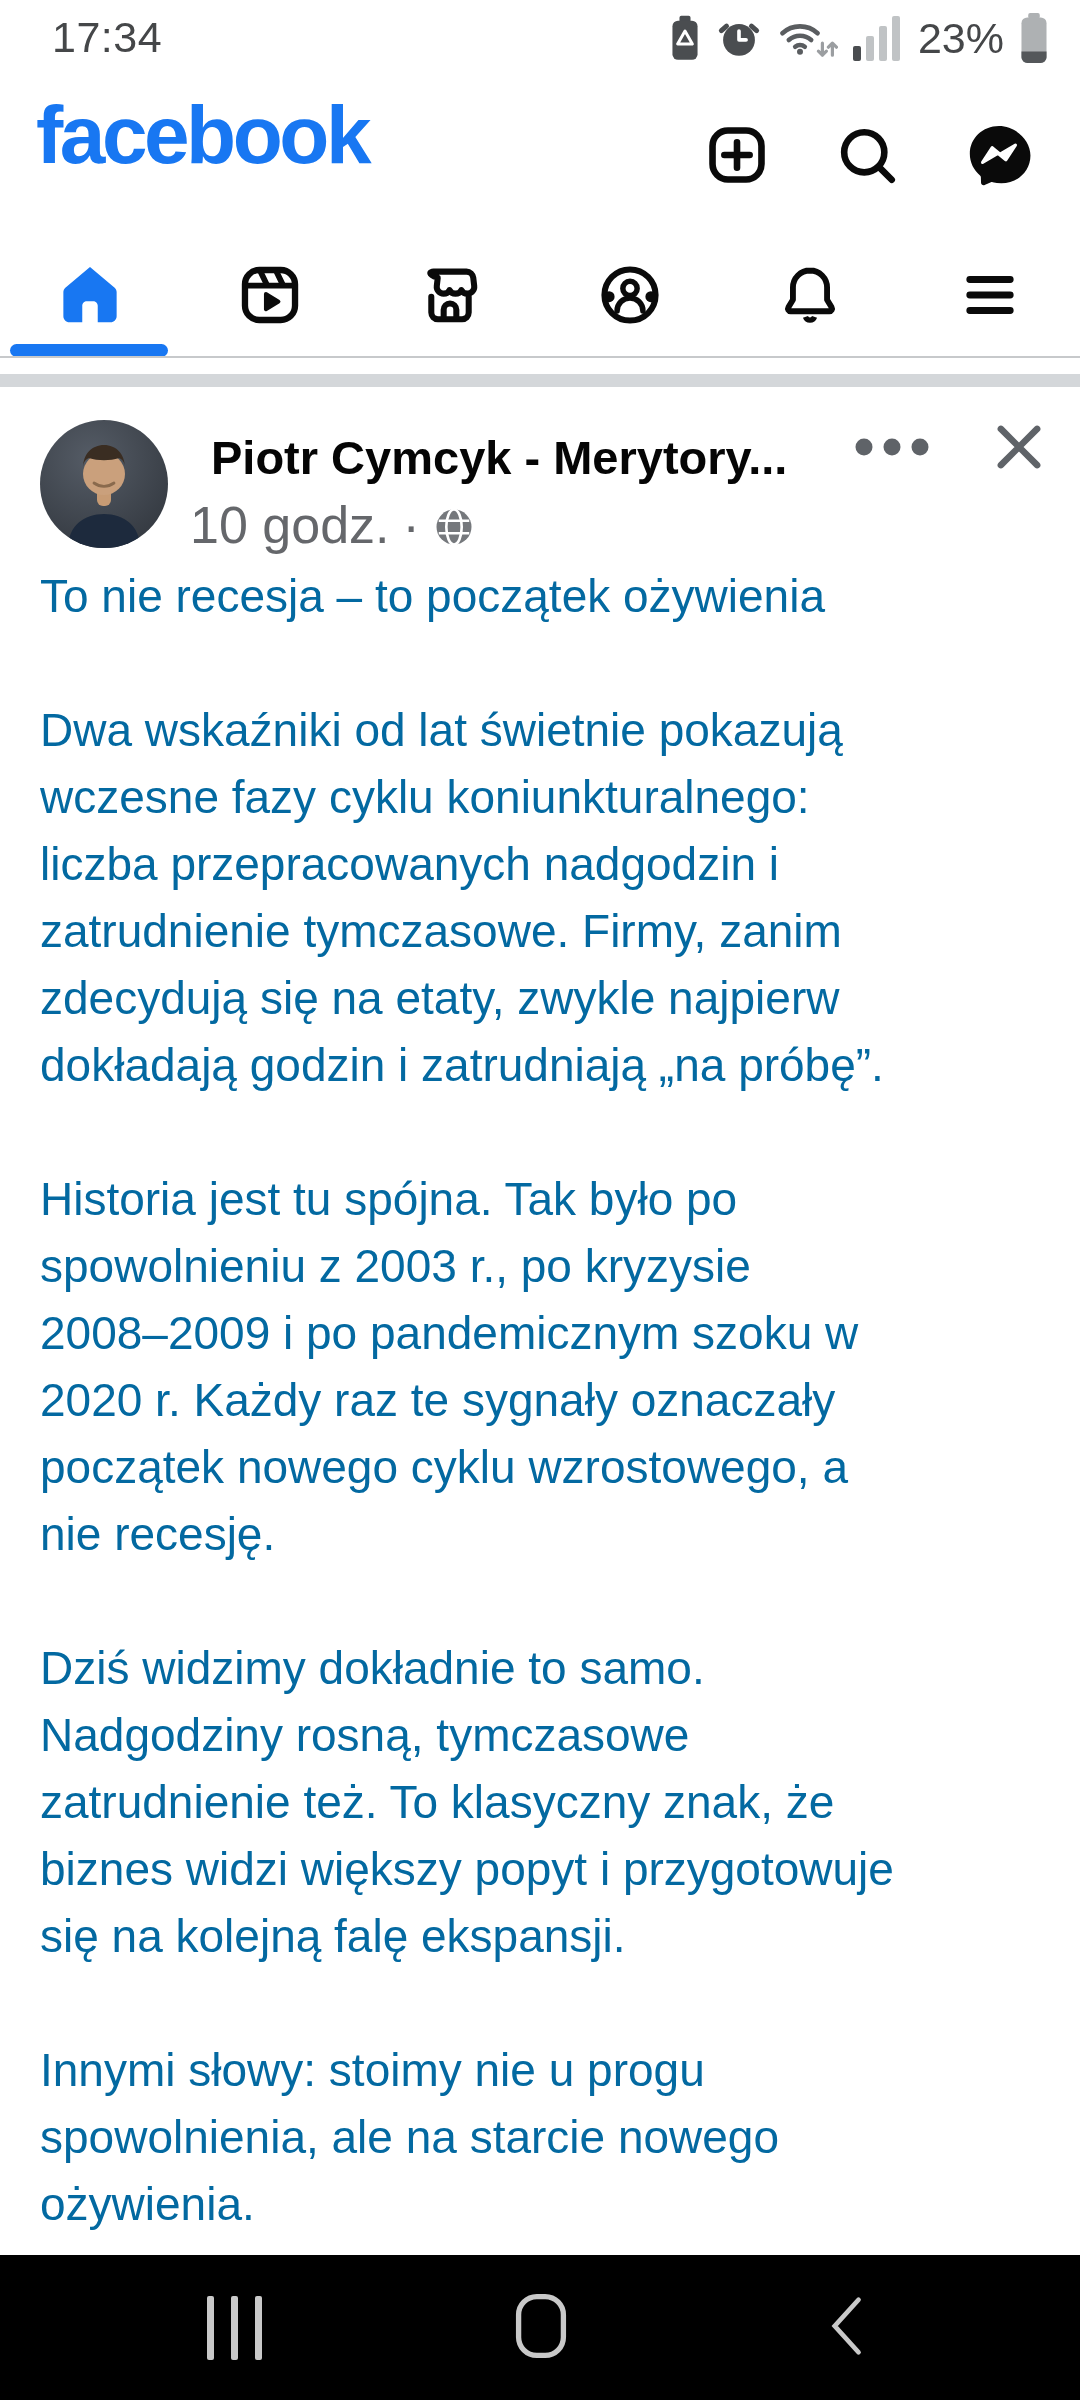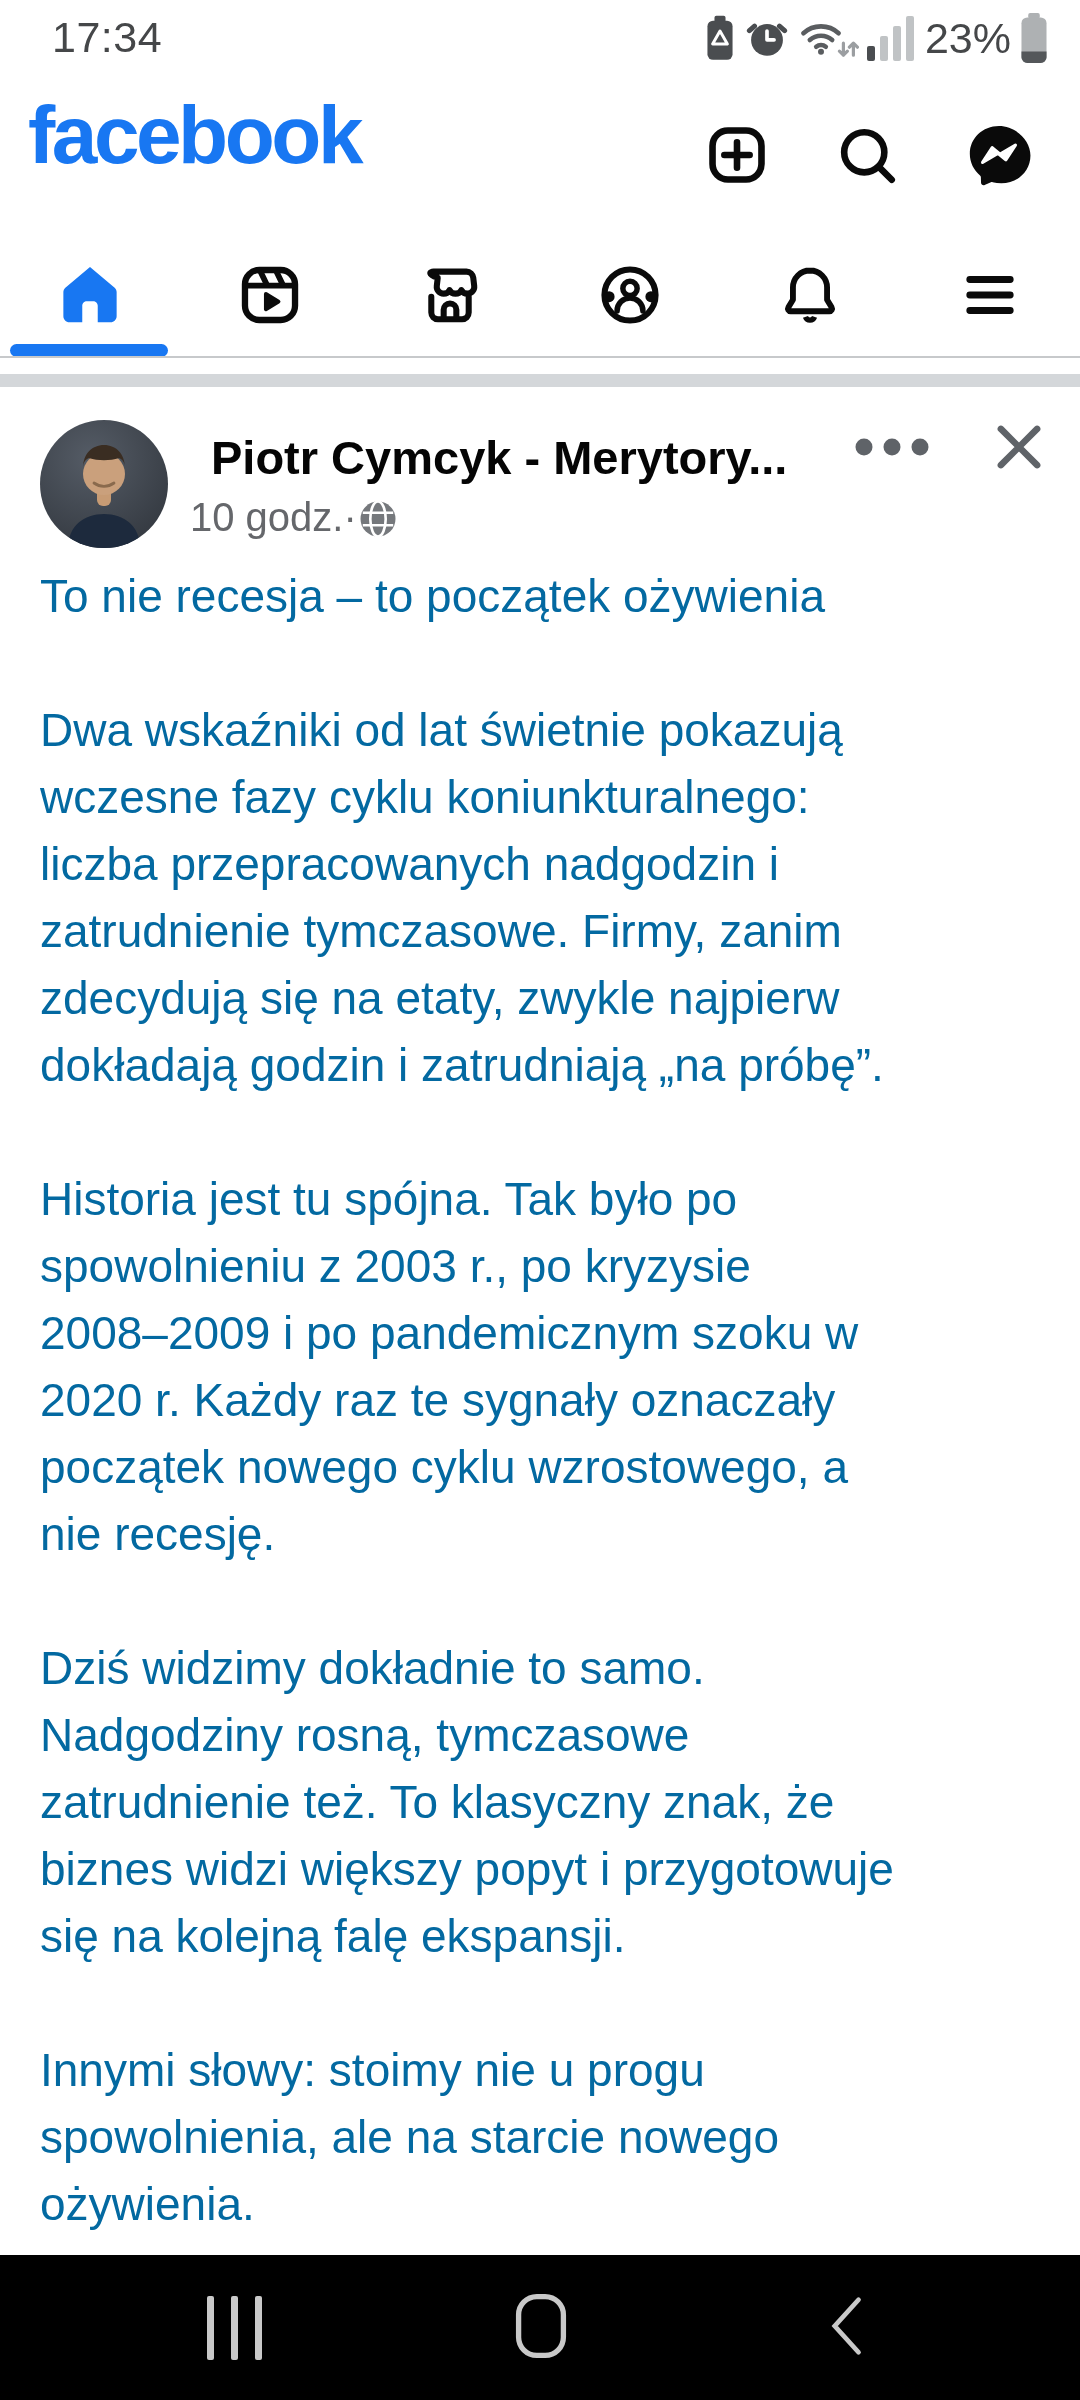--- a/index.html
+++ b/index.html
@@ -2,46 +2,46 @@
 <html><head>
 <meta charset="utf-8">
 <style>
   html,body{margin:0;padding:0;}
   body{font-family:"Liberation Sans","DejaVu Sans",sans-serif;background:#888;}
   .screen{position:relative;width:1080px;height:2400px;background:#ffffff;overflow:hidden;margin:0 auto;}
 
   
   .status-bar{position:absolute;top:0;left:0;width:1080px;height:75px;background:#fff;}
   .status-time{position:absolute;left:52px;top:13px;font-size:43px;color:#454749;letter-spacing:.5px;}
-  .status-icons{position:absolute;right:30px;top:12px;height:52px;display:flex;align-items:center;gap:7px;}
+  .status-icons{position:absolute;right:30px;top:12px;height:52px;display:flex;align-items:center;gap:14px;}
   .status-icons svg{display:block;}
   .status-batt-text{font-size:43px;color:#454749;margin-left:2px;}
 
   
   .fb-header{position:absolute;top:75px;left:0;width:1080px;height:155px;background:#fff;}
-  .fb-logo{position:absolute;left:28px;top:13px;font-size:82px;font-weight:700;color:#1877F2;letter-spacing:-3.5px;}
+  .fb-logo{position:absolute;left:36px;top:13px;font-size:82px;font-weight:700;color:#1877F2;letter-spacing:-3.5px;}
   .hdr-icon{position:absolute;top:46px;width:68px;height:68px;display:flex;align-items:center;justify-content:center;}
   .hdr-icon svg{display:block;}
   .hdr-plus{left:703px;}
   .hdr-search{left:833px;}
   .hdr-msgr{left:965px;}
 
   
   .tab-bar{position:absolute;top:232px;left:0;width:1080px;height:125px;background:#fff;display:flex;}
   .tab{flex:1 1 0;display:flex;align-items:center;justify-content:center;position:relative;}
   .tab svg{display:block;}
   .tab-underline{position:absolute;left:10px;top:344px;width:158px;height:13px;border-radius:7px;background:#1877F2;}
   .tab-hairline{position:absolute;left:0;top:356px;width:1080px;height:2px;background:#c7c9cb;}
   .feed-gap{position:absolute;left:0;top:374px;width:1080px;height:13px;background:#d4d7da;}
 
   
   .post{position:absolute;left:0;top:387px;width:1080px;background:#fff;}
   .avatar{position:absolute;left:40px;top:33px;width:128px;height:128px;border-radius:50%;overflow:hidden;}
   .post-author{position:absolute;left:190px;top:43px;width:670px;font-size:47px;font-weight:700;color:#050505;white-space:nowrap;overflow:hidden;margin-left:21px;}
-  .post-meta{position:absolute;left:190px;top:108px;display:flex;align-items:center;font-size:40px;color:#65676B;}
+  .post-meta{position:absolute;left:190px;top:108px;display:flex;align-items:center;gap:13px;font-size:52px;color:#65676B;}
   .post-meta svg{display:block;margin-top:3px;}
   .post-dots{position:absolute;left:854px;top:48px;width:78px;height:28px;display:flex;align-items:center;}
   .post-close{position:absolute;left:989px;top:32px;width:60px;height:60px;display:flex;align-items:center;justify-content:center;}
   .post-body{position:absolute;left:40px;top:176px;width:1002px;font-size:46px;line-height:67px;color:#0369a1;white-space:pre-line;}
 
   
   .android-nav{position:absolute;left:0;top:2255px;width:1080px;height:145px;background:#000;}
   .nav-btn{position:absolute;top:0;height:145px;display:flex;align-items:center;justify-content:center;}
   .nav-recents{left:174px;width:120px;}
   .nav-home{left:481px;width:120px;}

